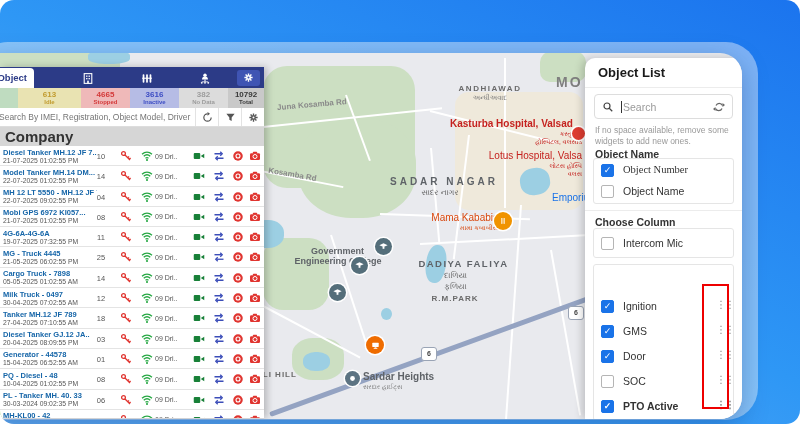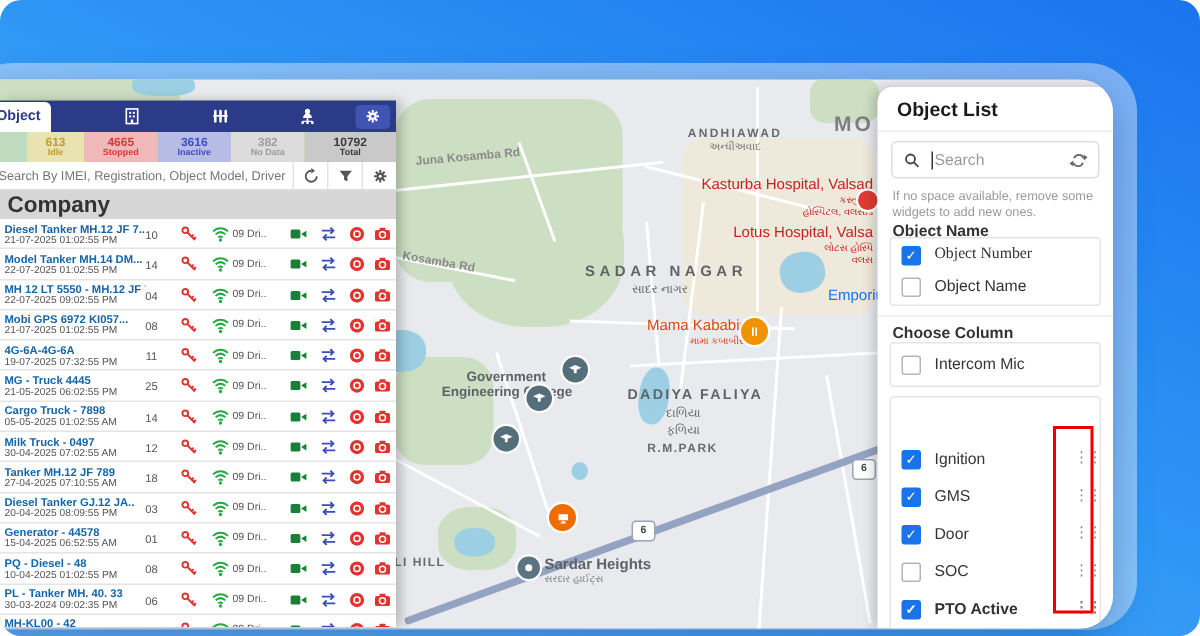--- a/index.html
+++ b/index.html
@@ -32,21 +32,21 @@
   .tab{position:absolute;left:-26px;top:1px;width:60px;height:20px;background:#fff;border-radius:4px 4px 0 0;
        color:#2c3b87;font-size:9.5px;font-weight:700;text-align:right;line-height:20px;padding-right:7px;box-sizing:border-box;}
   .tbi{position:absolute;top:4px;width:13px;height:13px;transform:translateX(-50%);}
   .gearbtn{position:absolute;left:237px;top:2.5px;width:23px;height:16px;background:#3f54b3;border-radius:3px;
            display:flex;align-items:center;justify-content:center;}
   #stats{position:absolute;left:0;top:21px;width:264px;height:20px;display:flex;}
   .seg{height:20px;text-align:center;overflow:hidden;}
   .seg .v{font-size:8px;font-weight:700;line-height:9px;margin-top:2px;}
   .seg .l{font-size:6px;line-height:7px;font-weight:700;}
   .seg0{width:18px;background:#bfdcc0;}
-  .seg1{width:38px;background:#e9e3b2;color:#c19b2e;}
+  .seg1{width:63px;background:#e9e3b2;color:#c19b2e;}
   .seg2{width:49px;background:#efb9b9;color:#d43a3a;}
   .seg3{width:49px;background:#b6bce5;color:#3d4dc4;}
   .seg4{width:49px;background:#dcdcdc;color:#9c9c9c;}
   .seg5{flex:1;background:#c9c9c9;color:#3a3a3a;}
   #searchrow{position:absolute;left:0;top:41px;width:264px;height:19px;background:#fff;display:flex;align-items:center;border-bottom:1px solid #ddd;box-sizing:border-box;}
   #searchrow input{border:none;outline:none;flex:1;font-size:8.5px;color:#666;margin-left:-3px;padding:0 2px;font-family:"Liberation Sans",sans-serif;background:transparent;}
   .sbtn{width:22px;height:18px;border-left:1px solid #e3e3e3;display:flex;align-items:center;justify-content:center;}
   #lheader{position:absolute;left:0;top:60px;width:264px;height:19px;background:#d6d6d6;
            font-size:15px;font-weight:700;color:#333;line-height:19px;padding-left:5px;box-sizing:border-box;}
   #list{position:absolute;left:0;top:79px;width:264px;height:272px;overflow:hidden;background:#fff;}
@@ -121,21 +121,21 @@
         <div class="roadv" style="left:345px;top:95px;height:70px;transform:rotate(-20deg);"></div>
         <div class="hwy" style="left:270px;top:412px;width:370px;transform:rotate(-20deg);"></div>
         <div class="shield" style="left:421px;top:347px;">6</div>
         <div class="shield" style="left:568px;top:306px;">6</div>
 
         <div class="ml" style="left:556px;top:74px;font-size:14px;letter-spacing:2px;color:#7f7f7f;font-weight:700;">MO</div>
         <div class="ml" style="left:450px;top:84px;width:80px;text-align:center;font-size:8px;letter-spacing:1.5px;color:#6a6a6a;">ANDHIAWAD</div>
         <div class="ml" style="left:450px;top:94px;width:80px;text-align:center;font-size:7px;color:#777;font-weight:400;">અન્ધીઅવાદ</div>
         <div class="ml" style="left:277px;top:100px;font-size:8px;color:#8a8a8a;transform:rotate(-5deg);">Juna Kosamba Rd</div>
         <div class="ml" style="left:268px;top:170px;font-size:8px;color:#8a8a8a;transform:rotate(10deg);">Kosamba Rd</div>
-        <div class="ml" style="left:450px;top:118px;width:132px;text-align:right;font-size:10px;color:#c5221f;font-weight:400;">Kasturba Hospital, Valsad</div>
+        <div class="ml" style="left:450px;top:118px;width:132px;font-size:10px;color:#c5221f;font-weight:700;">Kasturba Hospital, Valsad</div>
         <div class="ml" style="left:450px;top:130px;width:132px;text-align:right;font-size:6.5px;color:#c5221f;font-weight:400;">કસ્તુરબા</div>
         <div class="ml" style="left:450px;top:138px;width:132px;text-align:right;font-size:6.5px;color:#c5221f;font-weight:400;">હોસ્પિટલ, વલસાડ</div>
         <div class="pin" style="left:572px;top:127px;width:13px;height:13px;background:#de3c31;"></div>
         <div class="ml" style="left:430px;top:150px;width:152px;text-align:right;font-size:10px;color:#c5221f;font-weight:500;">Lotus Hospital, Valsa</div>
         <div class="ml" style="left:430px;top:162px;width:152px;text-align:right;font-size:6.5px;color:#c5221f;font-weight:400;">લોટસ હોસ્પિ</div>
         <div class="ml" style="left:430px;top:170px;width:152px;text-align:right;font-size:6.5px;color:#c5221f;font-weight:400;">વલસ</div>
         <div class="ml" style="left:390px;top:176px;width:100px;text-align:center;font-size:10px;letter-spacing:3px;">SADAR NAGAR</div>
         <div class="ml" style="left:390px;top:188px;width:100px;text-align:center;font-size:8px;color:#666;font-weight:400;">સાદર નાગર</div>
         <div class="ml" style="left:552px;top:192px;font-size:10px;color:#1a73e8;font-weight:500;">Emporiu</div>
         <div class="ml" style="left:420px;top:212px;width:78px;text-align:right;font-size:10px;color:#d9480f;font-weight:500;">Mama Kababis</div>

